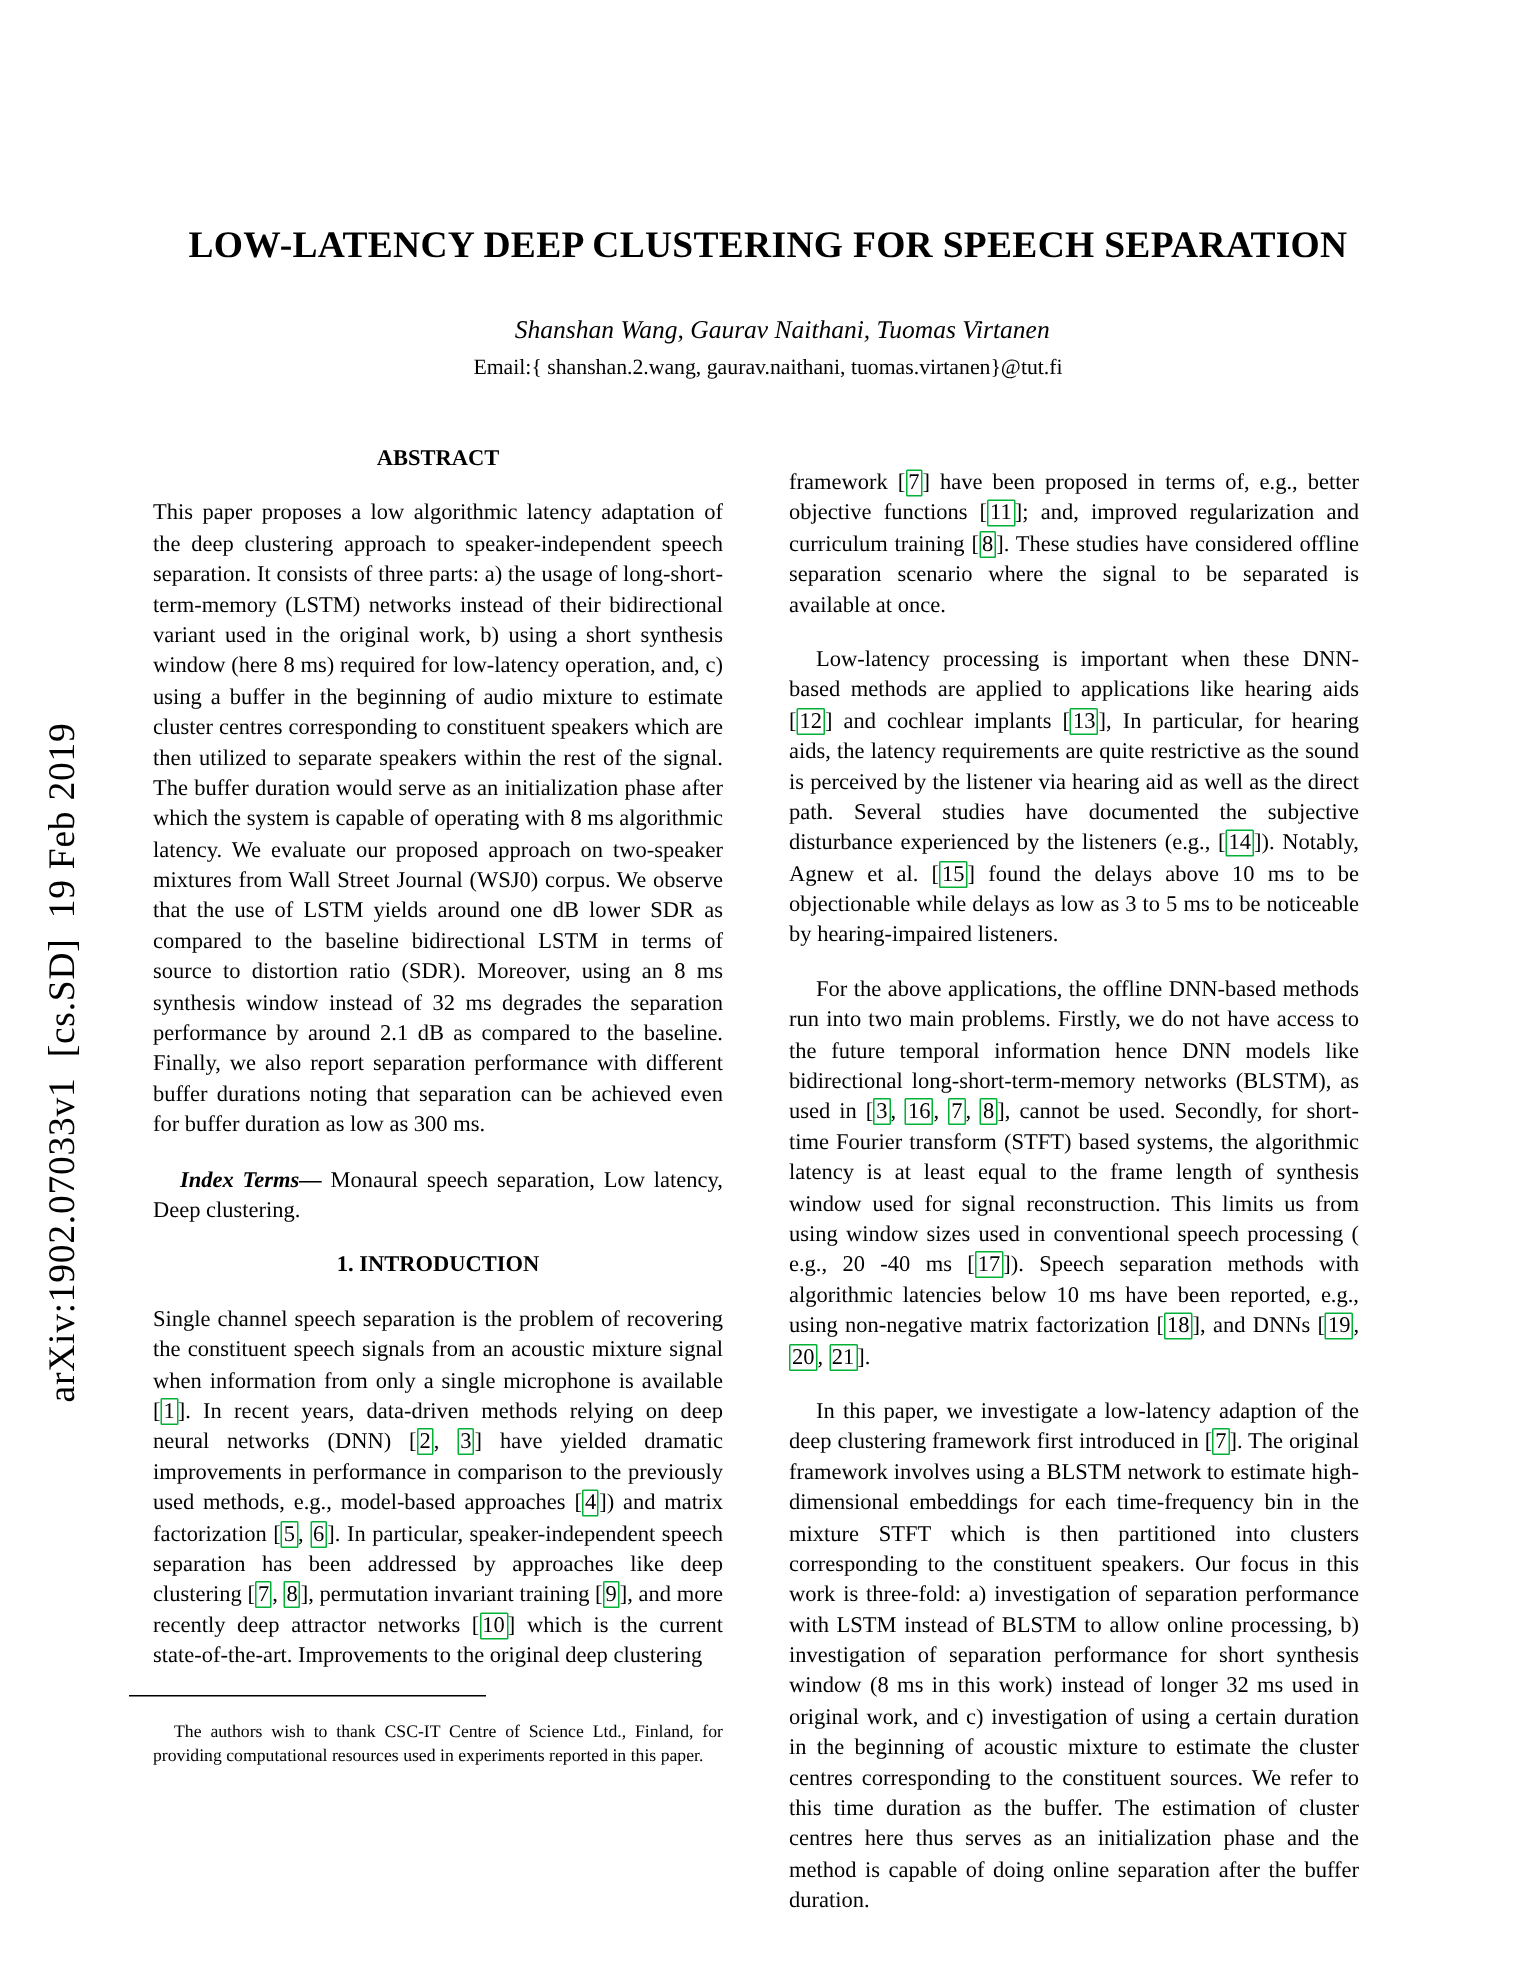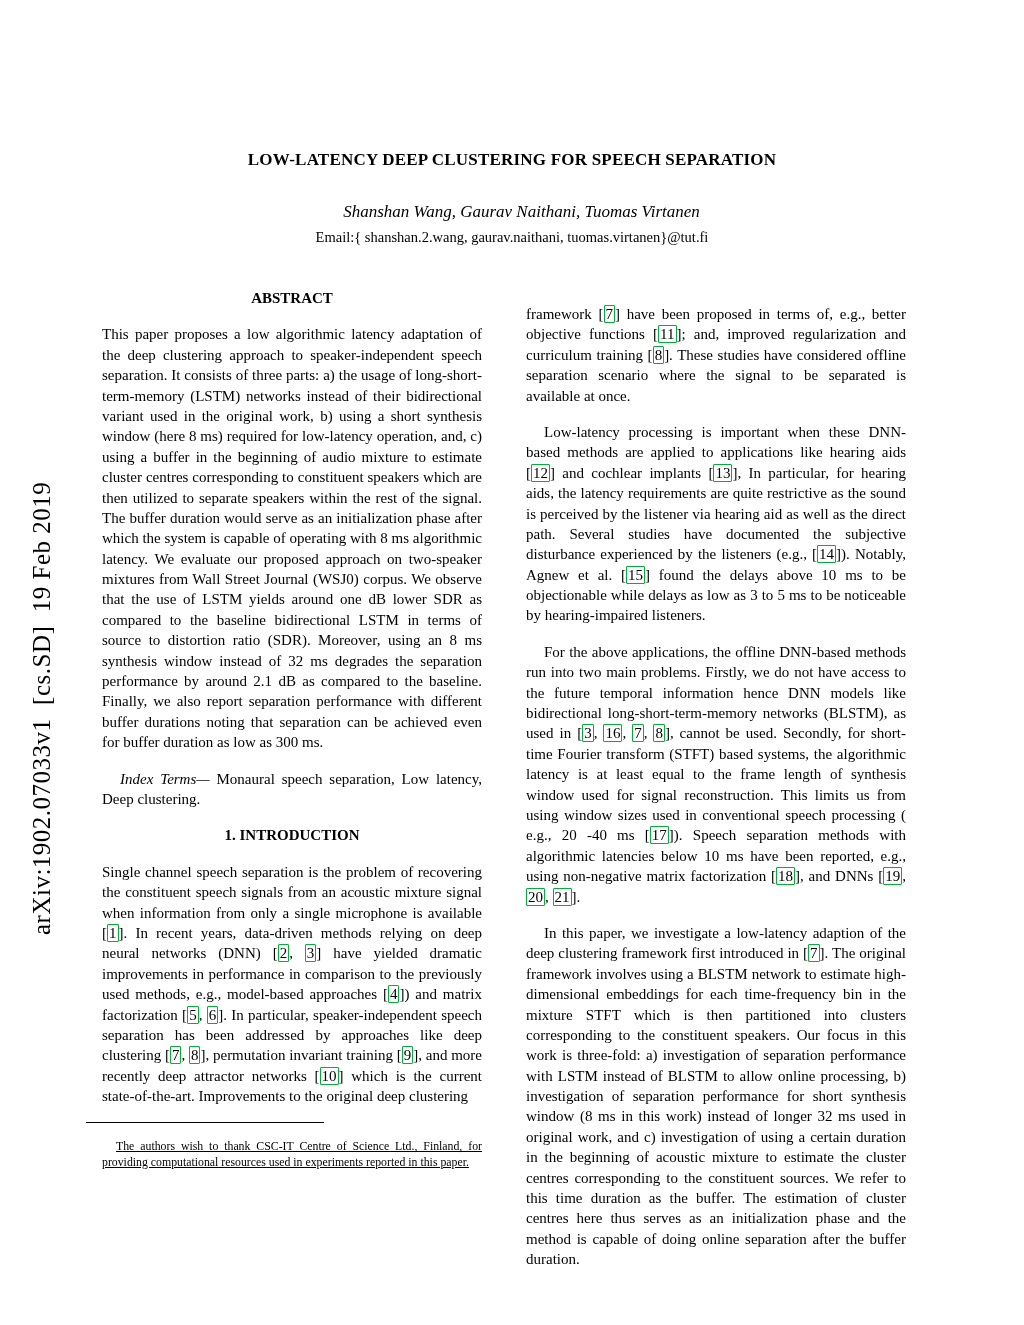--- a/index.html
+++ b/index.html
@@ -17,21 +17,21 @@
   .arxiv-sidebar {
     position: absolute;
     top: 935px; left: 28px;
     transform-origin: 0 0;
     transform: rotate(-90deg);
     font-size: 25px;
     letter-spacing: 0.5px;
     white-space: pre;
   }
   .header { text-align: center; padding-top: 150px; }
-  .title { font-size: 17px; font-weight: bold; letter-spacing: 0.2px; font-family: Liberation Serif, serif; }
+  .title { font-size: 25px; font-weight: bold; letter-spacing: 0.2px; font-family: Liberation Serif, serif; }
   .authors { font-size: 17px; font-style: italic; margin-top: 32px; padding-left: 19px; }
   .affiliation { font-size: 17px; margin-top: 28px; }
   .email { font-size: 14.5px; margin-top: 7px; }
 
   .columns {
     display: flex;
     gap: 12px;
     margin: 42px 86px 0 86px;
   }
   .col {
@@ -43,29 +43,29 @@
   .heading {
     font-size: 15px;
     font-weight: bold;
     text-align: center;
     margin: 0 0 10px 0;
   }
   .heading.section { margin-top: 2px; margin-bottom: 14px; }
   p { margin: 16px; }
   p.indent { text-indent: 18px; }
   .index-terms { text-indent: 18px; margin-top: 8px; }
-  .index-terms .it-label { font-weight: normal; font-style: italic; }
+  .index-terms .it-label { font-weight: bold; font-style: italic; }
 
   .cite {
     border: 1.5px solid var(--cite-color, #00b135);
     border-radius: 1px;
     padding: 0 1px;
   }
 
-  .footnote { margin-top: 16px; text-decoration: underline; }
+  .footnote { margin-top: 16px; }
   .footnote-rule {
     border: none;
     border-top: 1px solid #000;
     width: 238px;
     margin: 0 0 4px 0;
   }
   .footnote p {
     font-size: 11.8px;
     line-height: 1.32;
     text-indent: 14px;

